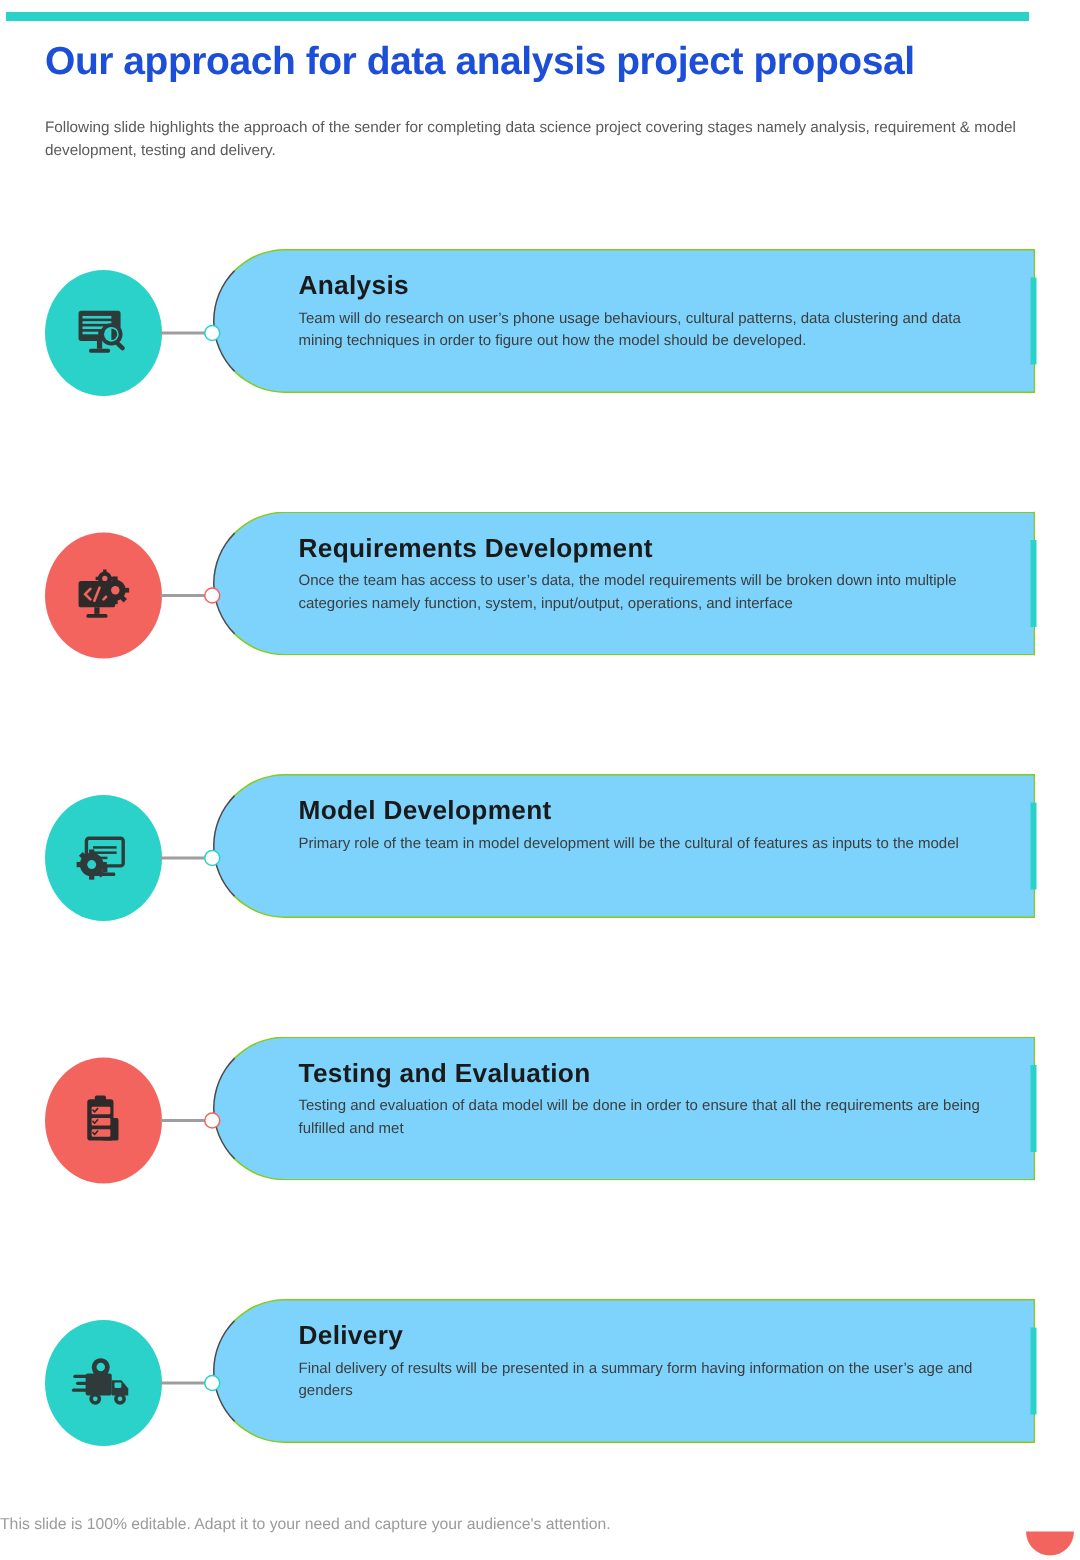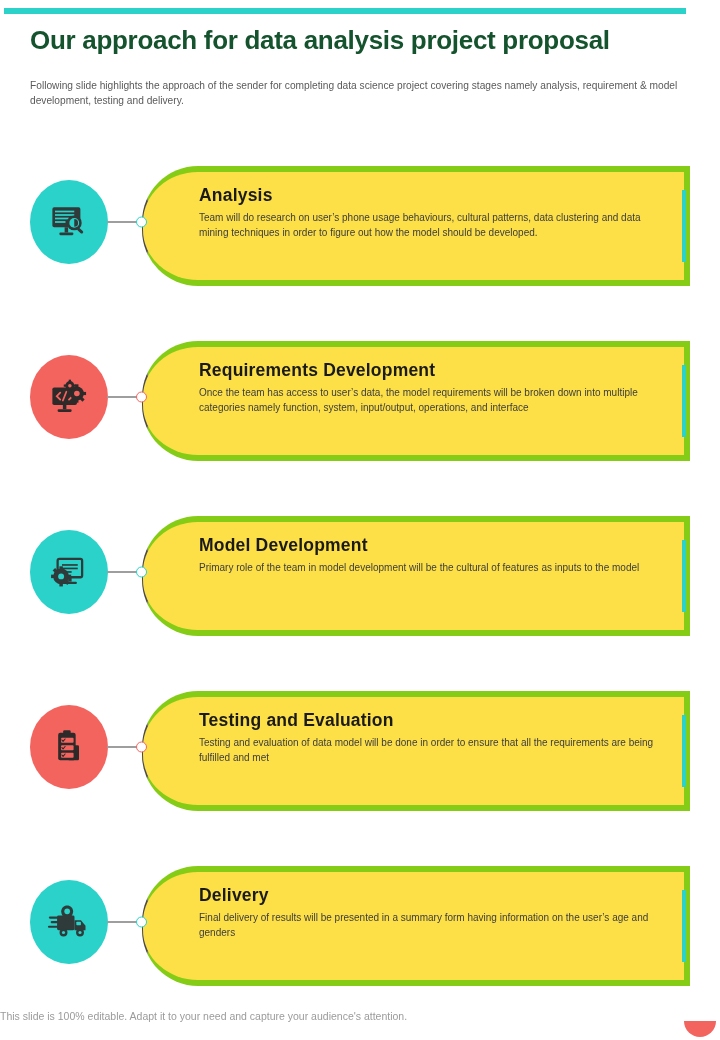--- a/index.html
+++ b/index.html
@@ -32,21 +32,21 @@
   
   .header {
     position: absolute;
     left: 30px;
     top: 24px;
     width: 660px;
   }
   .slide-title {
     font-size: 26px;
     font-weight: bold;
-    color: #14532d;
+    color: #1d4ed8;
     line-height: 1.28;
     letter-spacing: -0.3px;
   }
   .slide-subtitle {
     margin-top: 22px;
     font-size: 10.2px;
     color: #5a5a5a;
     line-height: 1.42;
     width: 656px;
   }
@@ -96,23 +96,23 @@
     border: 1.5px solid #2ad2c9;
     z-index: 3;
   }
 
   
   .card {
     position: absolute;
     left: 142px;
     top: 0;
     width: 548px;
-    height: 120px;
-    background: #fde047;
-    border: 6px solid #84cc16;
+    height: 96px;
+    background: #7dd3fc;
+    border: 1px solid #84cc16;
     border-left: 1px solid #4a4a4a;
     border-radius: 56px 0 0 56px;
     padding: 13px 26px 10px 56px;
     overflow: visible;
   }
   .card-accent {
     position: absolute;
     right: -2px;
     top: 18px;
     bottom: 18px;

